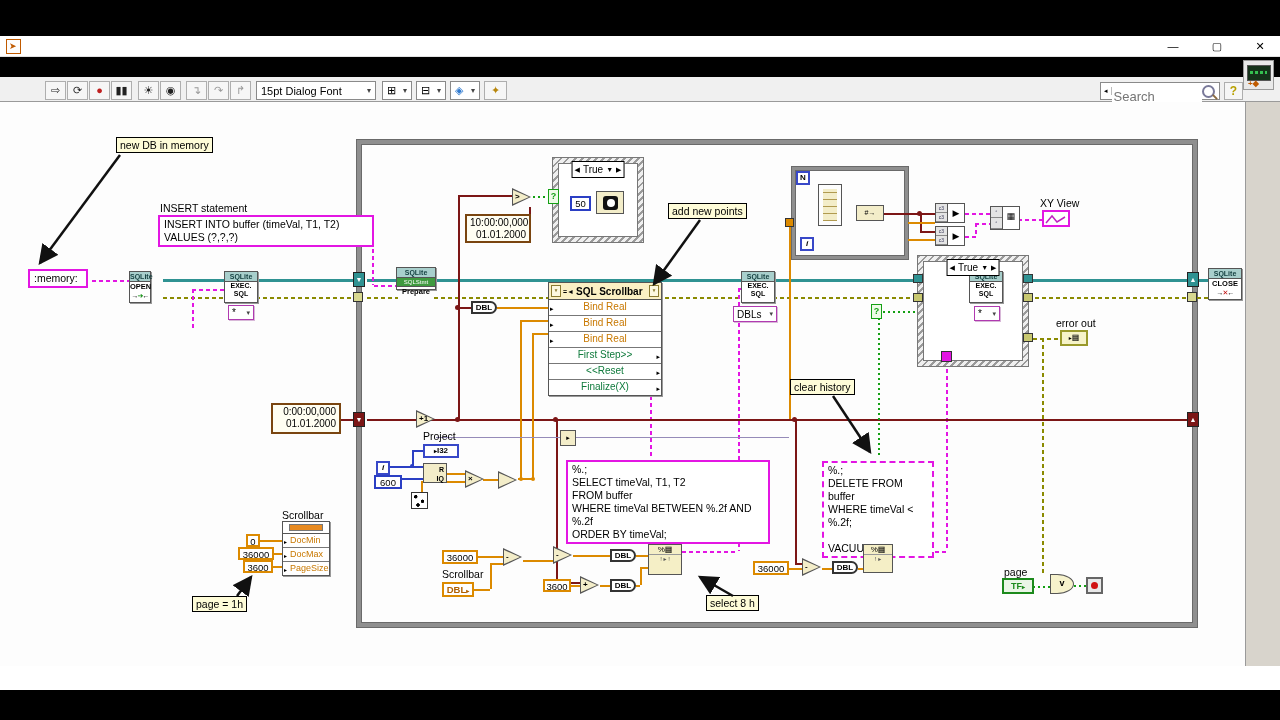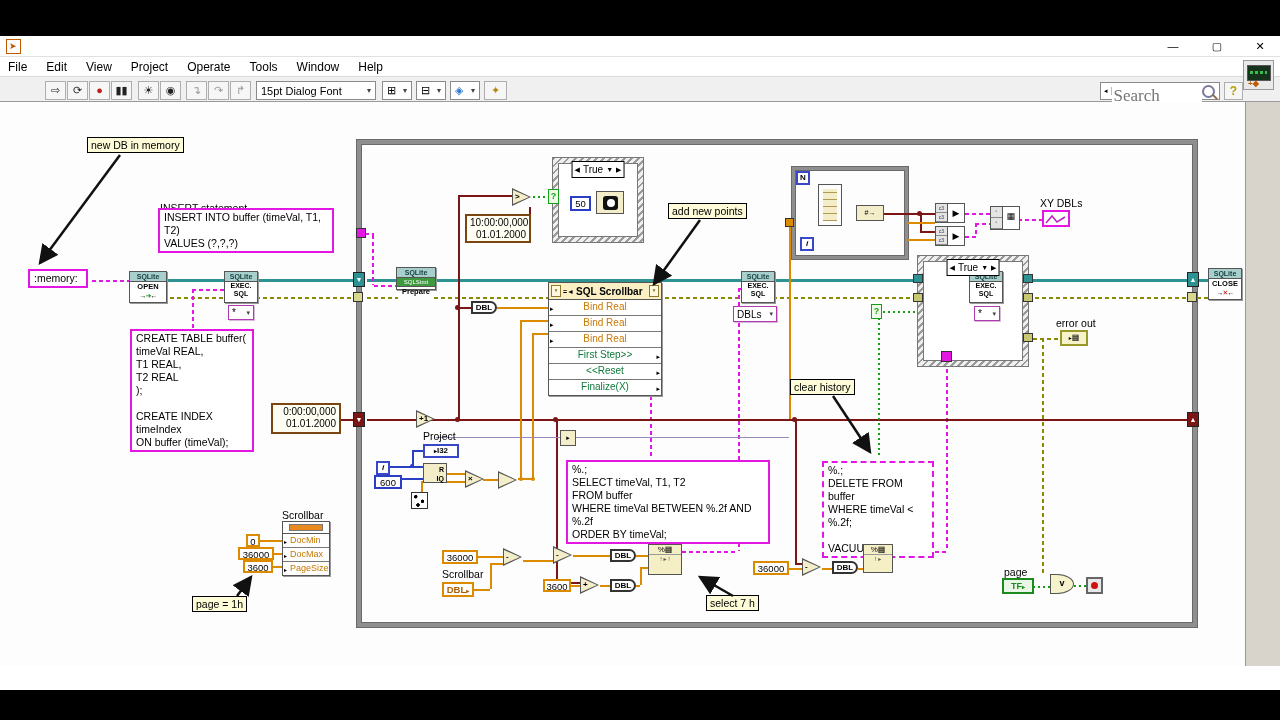--- a/index.html
+++ b/index.html
@@ -14,21 +14,21 @@
   .winbtn{top:36px;width:42px;height:20px;background:#fff;text-align:center;font-size:11px;line-height:20px;}
   .menubar{left:0;top:57px;width:1280px;height:20px;background:#fff;border-bottom:1px solid #d9d9d9;display:flex;align-items:center;padding-left:8px;gap:19px;font-size:12px;}
   .menubar span{cursor:default;}
   .toolbar{left:0;top:77px;width:1280px;height:25px;background:#f0f0f0;border-bottom:1px solid #9a9a9a;}
   .tbtn{top:81px;height:19px;width:21px;background:#f6f6f6;border:1px solid #aeaeae;text-align:center;font-size:11px;line-height:17px;color:#222;}
   .tbtn.red span{color:#c02020;}
   .tbtn.dim span{color:#999;}
   .combo{top:81px;height:19px;background:#fff;border:1px solid #8a8a8a;display:flex;align-items:center;font-size:11px;padding:0 4px;gap:4px;}
   .combo .dda{margin-left:auto;font-size:8px;color:#444;}
   .search{left:1100px;top:82px;width:120px;height:18px;background:#fff;border:1px solid #8a8a8a;display:flex;align-items:center;}
-  .search input{border:0;outline:0;flex:1;font-size:17px;font-family:Liberation Serif, serif;min-width:0;padding:0 2px;margin-top:10px;}
+  .search input{border:0;outline:0;flex:1;font-size:13px;font-family:Liberation Sans, sans-serif;min-width:0;padding:0 2px;margin-top:10px;}
   .mag{position:relative;width:9px;height:9px;border:2px solid #7a7a9a;border-radius:50%;margin-right:4px;flex:none;}
   .mag::after{content:"";position:absolute;width:6px;height:2px;background:#8a6a40;transform:rotate(45deg);right:-5px;bottom:-2px;}
   .helpbtn{left:1224px;top:82px;width:19px;height:18px;background:#f6f6f6;border:1px solid #aeaeae;text-align:center;font-weight:700;color:#b8a000;font-size:12px;line-height:16px;}
   .viicon{left:1243px;top:60px;width:31px;height:30px;background:#e9e9e9;border:1px solid #9a9a9a;}
   .viicon i{position:absolute;left:3px;top:4px;width:22px;height:14px;background:#15321a;border:1px solid #555;}
   .viicon i::after{content:"";position:absolute;left:2px;top:5px;width:17px;height:3px;background:repeating-linear-gradient(90deg,#35c050 0 3px,#15321a 3px 5px);}
   .viicon b{position:absolute;left:4px;bottom:1px;font-size:8px;color:#c05a00;font-weight:700;}
   .diagram-bg{left:0;top:102px;width:1245px;height:564px;background:#fdfdfd;}
   .vscroll{left:1245px;top:102px;width:35px;height:564px;background:#d8d4cc;border-left:1px solid #9a9a9a;}
   .statusbar{left:0;top:666px;width:1280px;height:24px;background:#fff;}
@@ -117,30 +117,20 @@
 <div class="screen">
 
   <div class="a titlebar"></div>
   <div class="a title-ico">
       <i>➤</i>
     </div>
   <div class="a winbtn" style="left:1152px"><span>—</span></div>
   <div class="a winbtn" style="left:1196px"><span>▢</span></div>
   <div class="a winbtn" style="left:1240px;width:40px"><span>✕</span></div>
 
-  <div class="a menubar">
-    <span>File</span>
-    <span>Edit</span>
-    <span>View</span>
-    <span>Project</span>
-    <span>Operate</span>
-    <span>Tools</span>
-    <span>Window</span>
-    <span>Help</span>
-  </div>
 
   <div class="a toolbar"></div>
   <div class="a tbtn" style="left:45px"><span>⇨</span></div>
   <div class="a tbtn" style="left:67px"><span>⟳</span></div>
   <div class="a tbtn red" style="left:89px"><span>●</span></div>
   <div class="a tbtn" style="left:111px"><span>▮▮</span></div>
   <div class="a tbtn" style="left:138px"><span>☀</span></div>
   <div class="a tbtn" style="left:160px"><span>◉</span></div>
   <div class="a tbtn dim" style="left:186px"><span>↴</span></div>
   <div class="a tbtn dim" style="left:208px"><span>↷</span></div>
@@ -321,50 +311,42 @@
       </div>
     <div class="a tsbox" style="left:465px;top:214px;width:66px;height:29px">10:00:00,000
 01.01.2000</div>
     <div class="a tsbox" style="left:271px;top:403px;width:70px;height:31px">0:00:00,000
 01.01.2000</div>
     <div class="tri" style="left:416px;top:410px">
         <i></i>
         <b>+1</b>
       </div>
 
-    <div class="a flabel" style="left:87px;top:137px">new DB in memory</div>
+    <div class="a flabel" style="left:116px;top:137px">new DB in memory</div>
     <div class="a flabel" style="left:668px;top:203px">add new points</div>
     <div class="a flabel" style="left:790px;top:379px">clear history</div>
-    <div class="a flabel" style="left:706px;top:595px">select 7 h</div>
+    <div class="a flabel" style="left:706px;top:595px">select 8 h</div>
     <div class="a flabel" style="left:192px;top:596px">page = 1h</div>
 
     <div class="a sbox" style="left:28px;top:269px;width:60px">:memory:</div>
     <div class="a plain" style="left:160px;top:202px">INSERT statement</div>
-    <div class="a sbox" style="left:158px;top:208px;width:176px">INSERT INTO buffer (timeVal, T1, T2)
+    <div class="a sbox" style="left:158px;top:215px;width:216px">INSERT INTO buffer (timeVal, T1, T2)
 VALUES (?,?,?)</div>
-    <div class="a sbox" style="left:130px;top:329px;width:124px">CREATE TABLE buffer(
-timeVal REAL,
-T1 REAL,
-T2 REAL
-);
-
-CREATE INDEX timeIndex
-ON buffer (timeVal);</div>
     <div class="a sbox" style="left:566px;top:460px;width:204px">%.;
 SELECT timeVal, T1, T2
 FROM buffer
 WHERE timeVal BETWEEN %.2f AND %.2f
 ORDER BY timeVal;</div>
     <div class="a sbox dashed" style="left:822px;top:461px;width:112px">%.;
 DELETE FROM buffer
 WHERE timeVal &lt; %.2f;
 
 VACUUM;</div>
 
-    <div class="a sqn" style="left:129px;top:271px;width:38px;height:32px">
+    <div class="a sqn" style="left:129px;top:271px;width:22px;height:32px">
       <div class="sqh">SQLite</div>
       <div class="sqb">OPEN</div>
       <div class="sqg"><span>→</span><span style="color:#0a8a0a">➔</span><span>←</span></div>
     </div>
     <div class="a sqn" style="left:224px;top:271px;width:34px;height:32px">
       <div class="sqh">SQLite</div>
       <div class="sqb2">EXEC.
 SQL</div>
     </div>
     <div class="a dd" style="left:228px;top:305px;width:26px;height:15px">
@@ -488,21 +470,21 @@
         </div>
         <div class="ba">▶</div>
     </div>
     <div class="a bun" style="left:990px;top:206px;width:30px;height:24px">
       <div class="bc">
           <span>▫</span>
           <span>▫</span>
         </div>
         <div class="ba">▦</div>
     </div>
-    <div class="a plain" style="left:1040px;top:197px">XY DBLs</div>
+    <div class="a plain" style="left:1040px;top:197px">XY View</div>
     <div class="a xybox" style="left:1042px;top:210px;width:28px;height:17px">
       <svg width="24" height="13">
           <polyline points="2,10 8,3 13,9 21,4" fill="none" stroke="#c020c0" stroke-width="1.5"></polyline>
         </svg>
     </div>
 
     <div class="a case" style="left:918px;top:256px;width:110px;height:110px">
       <div class="case-inner"></div>
       <div class="case-head">
         <span class="ar">◀</span>

